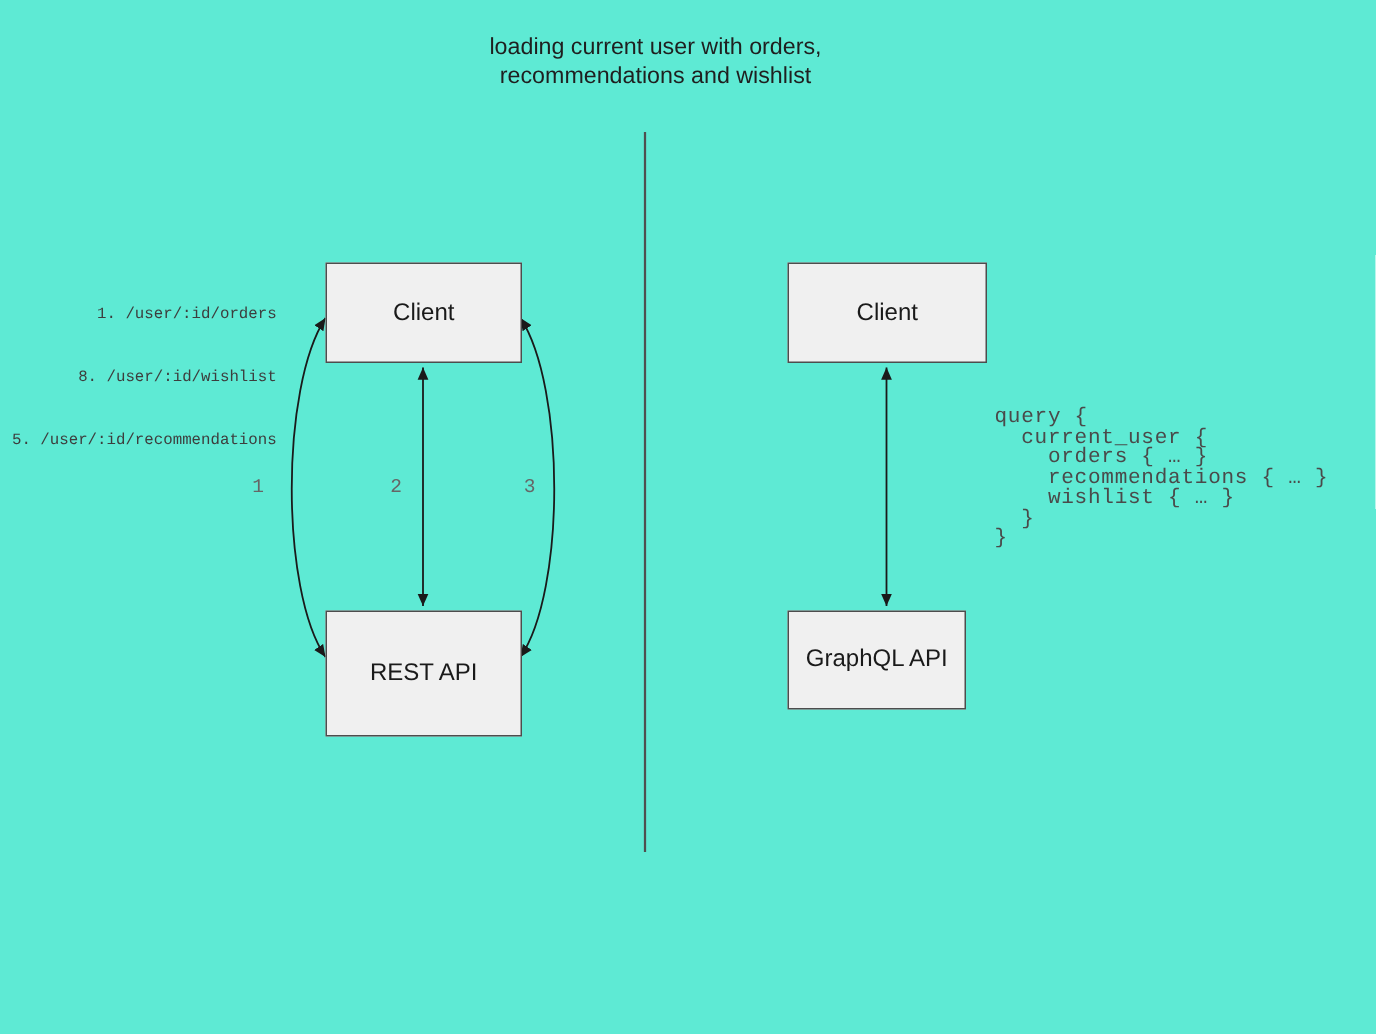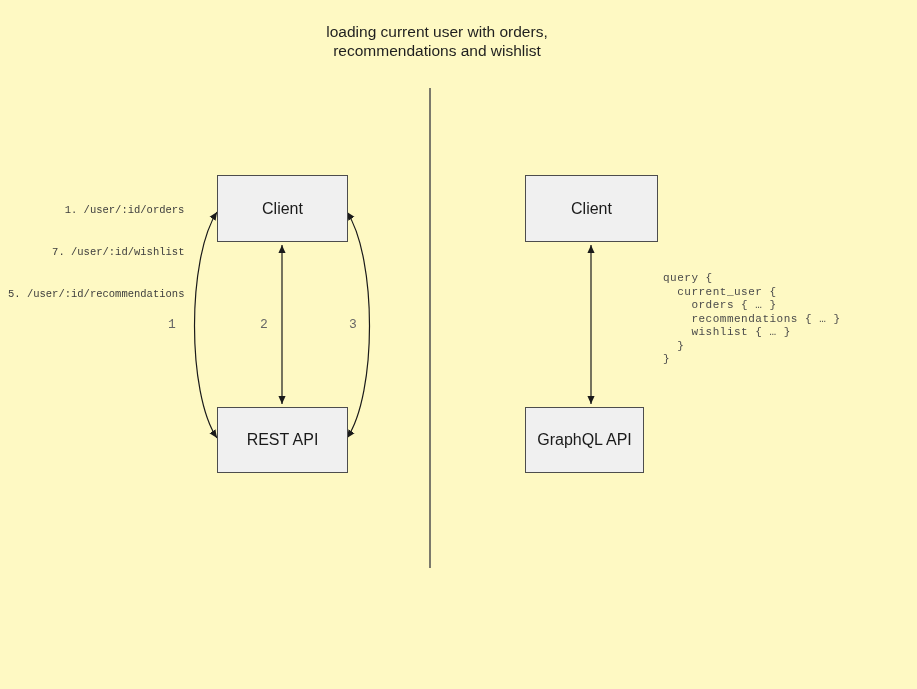--- a/index.html
+++ b/index.html
@@ -9,21 +9,21 @@
     --muted: #666666;
     --code-text: #4a4a4a;
     --title-text: #1f1f1f;
     --divider: #4f4f4f;
   }
   html, body { margin: 0; padding: 0; background: #ffffff; }
   .canvas {
     position: relative;
     width: 917px;
     height: 689px;
-    background: #fef9c3;
+    background: #5eead4;
     overflow: hidden;
     font-family: "Liberation Sans", sans-serif;
   }
   .title {
     position: absolute;
     left: 0;
     top: 22px;
     width: 874px;
     text-align: center;
     font-size: 15.5px;
@@ -41,21 +41,21 @@
     background: var(--box-fill);
     border: 1.5px solid var(--box-border);
     box-sizing: border-box;
     display: flex;
     align-items: center;
     justify-content: center;
     font-size: 16px;
     color: #1a1a1a;
   }
   .node-client-left  { left: 217px; top: 175px; width: 131px; height: 67px; }
-  .node-rest         { left: 217px; top: 407px; width: 131px; height: 66px; }
+  .node-rest         { left: 217px; top: 407px; width: 131px; height: 84px; }
   .node-client-right { left: 525px; top: 175px; width: 133px; height: 67px; }
   .node-graphql      { left: 525px; top: 407px; width: 119px; height: 66px; }
   .endpoints {
     position: absolute;
     left: 8px;
     top: 175px;
     font-family: "Liberation Mono", monospace;
     font-size: 10.5px;
     line-height: 14px;
     color: #3d3d3d;
@@ -72,21 +72,21 @@
   }
   .arrow-label-1 { left: 164px; top: 317px; }
   .arrow-label-2 { left: 256px; top: 317px; }
   .arrow-label-3 { left: 345px; top: 317px; }
   .query-code {
     position: absolute;
     left: 663px;
     top: 272px;
     margin: 0;
     font-family: "Liberation Mono", monospace;
-    font-size: 11px;
+    font-size: 14px;
     line-height: 13.5px;
     letter-spacing: 0.5px;
     color: var(--code-text);
     white-space: pre;
   }
 </style>
 </head>
 <body>
 
 <div class="canvas">
@@ -102,21 +102,21 @@
     </defs>
     <line x1="430" y1="88" x2="430" y2="568" stroke="#4f4f4f" stroke-width="1.5"></line>
     <path d="M 217 212 C 187 258, 187 394, 217 438" fill="none" stroke="#1a1a1a" stroke-width="1.2" marker-start="url(#ah)" marker-end="url(#ah)"></path>
     <path d="M 282 245 L 282 404" fill="none" stroke="#1a1a1a" stroke-width="1.2" marker-start="url(#ah)" marker-end="url(#ah)"></path>
     <path d="M 347 212 C 377 258, 377 394, 347 438" fill="none" stroke="#1a1a1a" stroke-width="1.2" marker-start="url(#ah)" marker-end="url(#ah)"></path>
     <path d="M 591 245 L 591 404" fill="none" stroke="#1a1a1a" stroke-width="1.2" marker-start="url(#ah)" marker-end="url(#ah)"></path>
   </svg>
 
   <div class="endpoints">
     <div>1. /user/:id/orders</div>
-    <div>7. /user/:id/wishlist</div>
+    <div>8. /user/:id/wishlist</div>
     <div>5. /user/:id/recommendations</div>
   </div>
 
   <div class="node node-client-left">
     <span>Client</span>
   </div>
   <div class="node node-rest">
     <span>REST API</span>
   </div>
 

